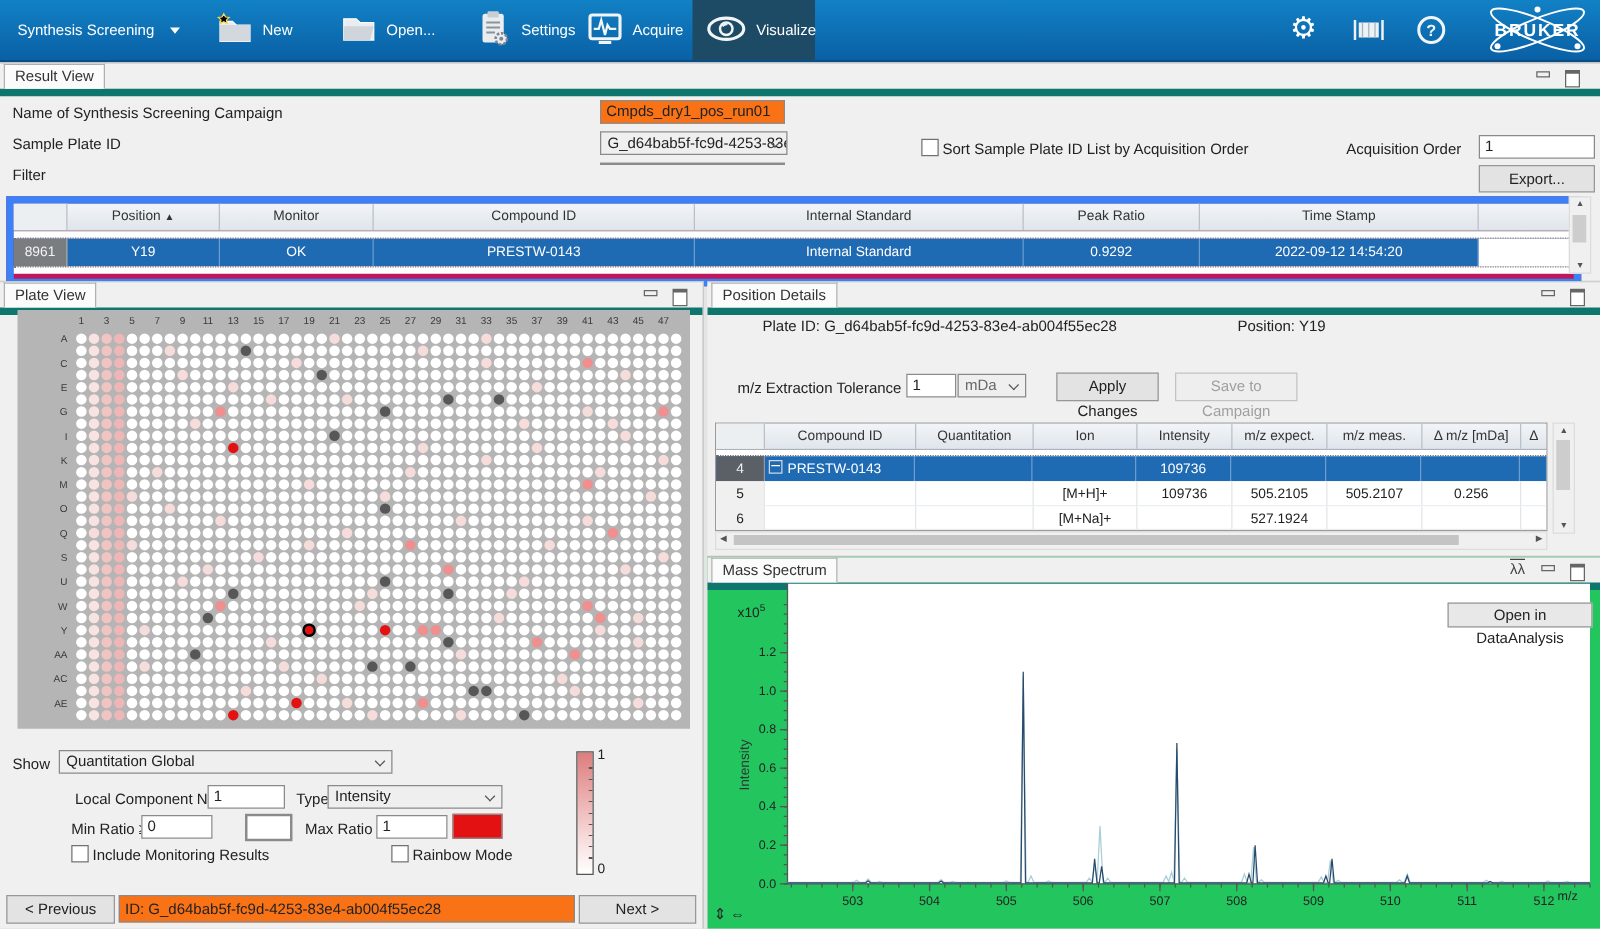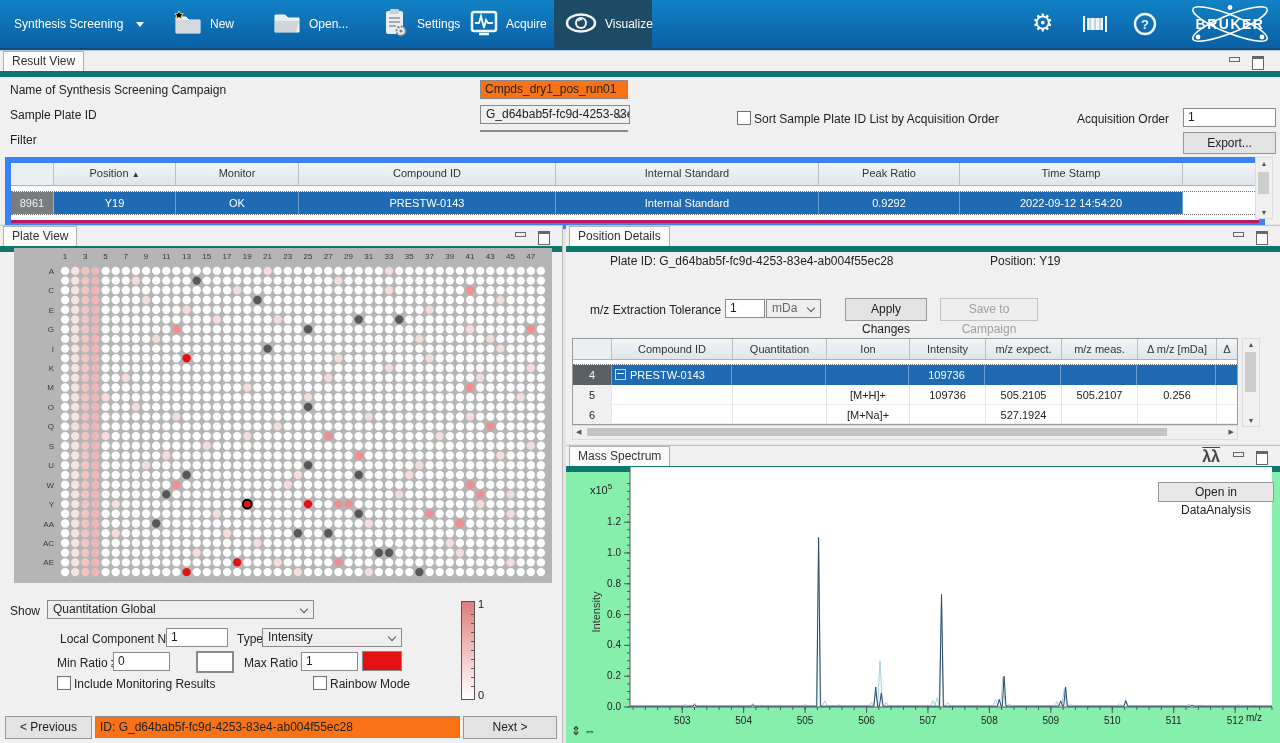--- a/index.html
+++ b/index.html
@@ -1870,24 +1870,24 @@
       <div class="thumb" style="top:13px;height:40px;"></div>
       <div class="ar" style="bottom:2px;">▼</div>
     </div>
     <div class="hscroll" style="left:6px;top:199px;width:664px;">
       <div class="ar" style="left:3px;">◀</div>
       <div class="thumb" style="left:14px;width:580px;"></div>
       <div class="ar" style="right:3px;">▶</div>
     </div>
   </div>
 
-  <div class="panel" style="left:566px;top:445px;width:714px;height:298px;background:#86efac;">
+  <div class="panel" style="left:566px;top:445px;width:714px;height:298px;background:#22c55e;">
     <div class="tabstrip">
       <div class="tab">Mass Spectrum</div>
-      <div class="abs" style="right:60px;top:2px;font-size:16px;color:#444;text-decoration:overline;font-weight:bold;">λλ</div>
+      <div class="abs" style="right:60px;top:2px;font-size:12px;color:#444;text-decoration:overline;">λλ</div>
       <div class="winico" style="right:36px;">
           <div class="ico-min"></div>
         </div>
       <div class="winico" style="right:12px;">
           <div class="ico-max"></div>
         </div>
     </div>
     <svg id="spec-svg" class="abs" style="left:0;top:0;" width="714" height="298">
         <rect x="64" y="21" width="642" height="240" fill="#ffffff"></rect>
         <line x1="64" y1="21" x2="64" y2="261" stroke="#555"></line>

